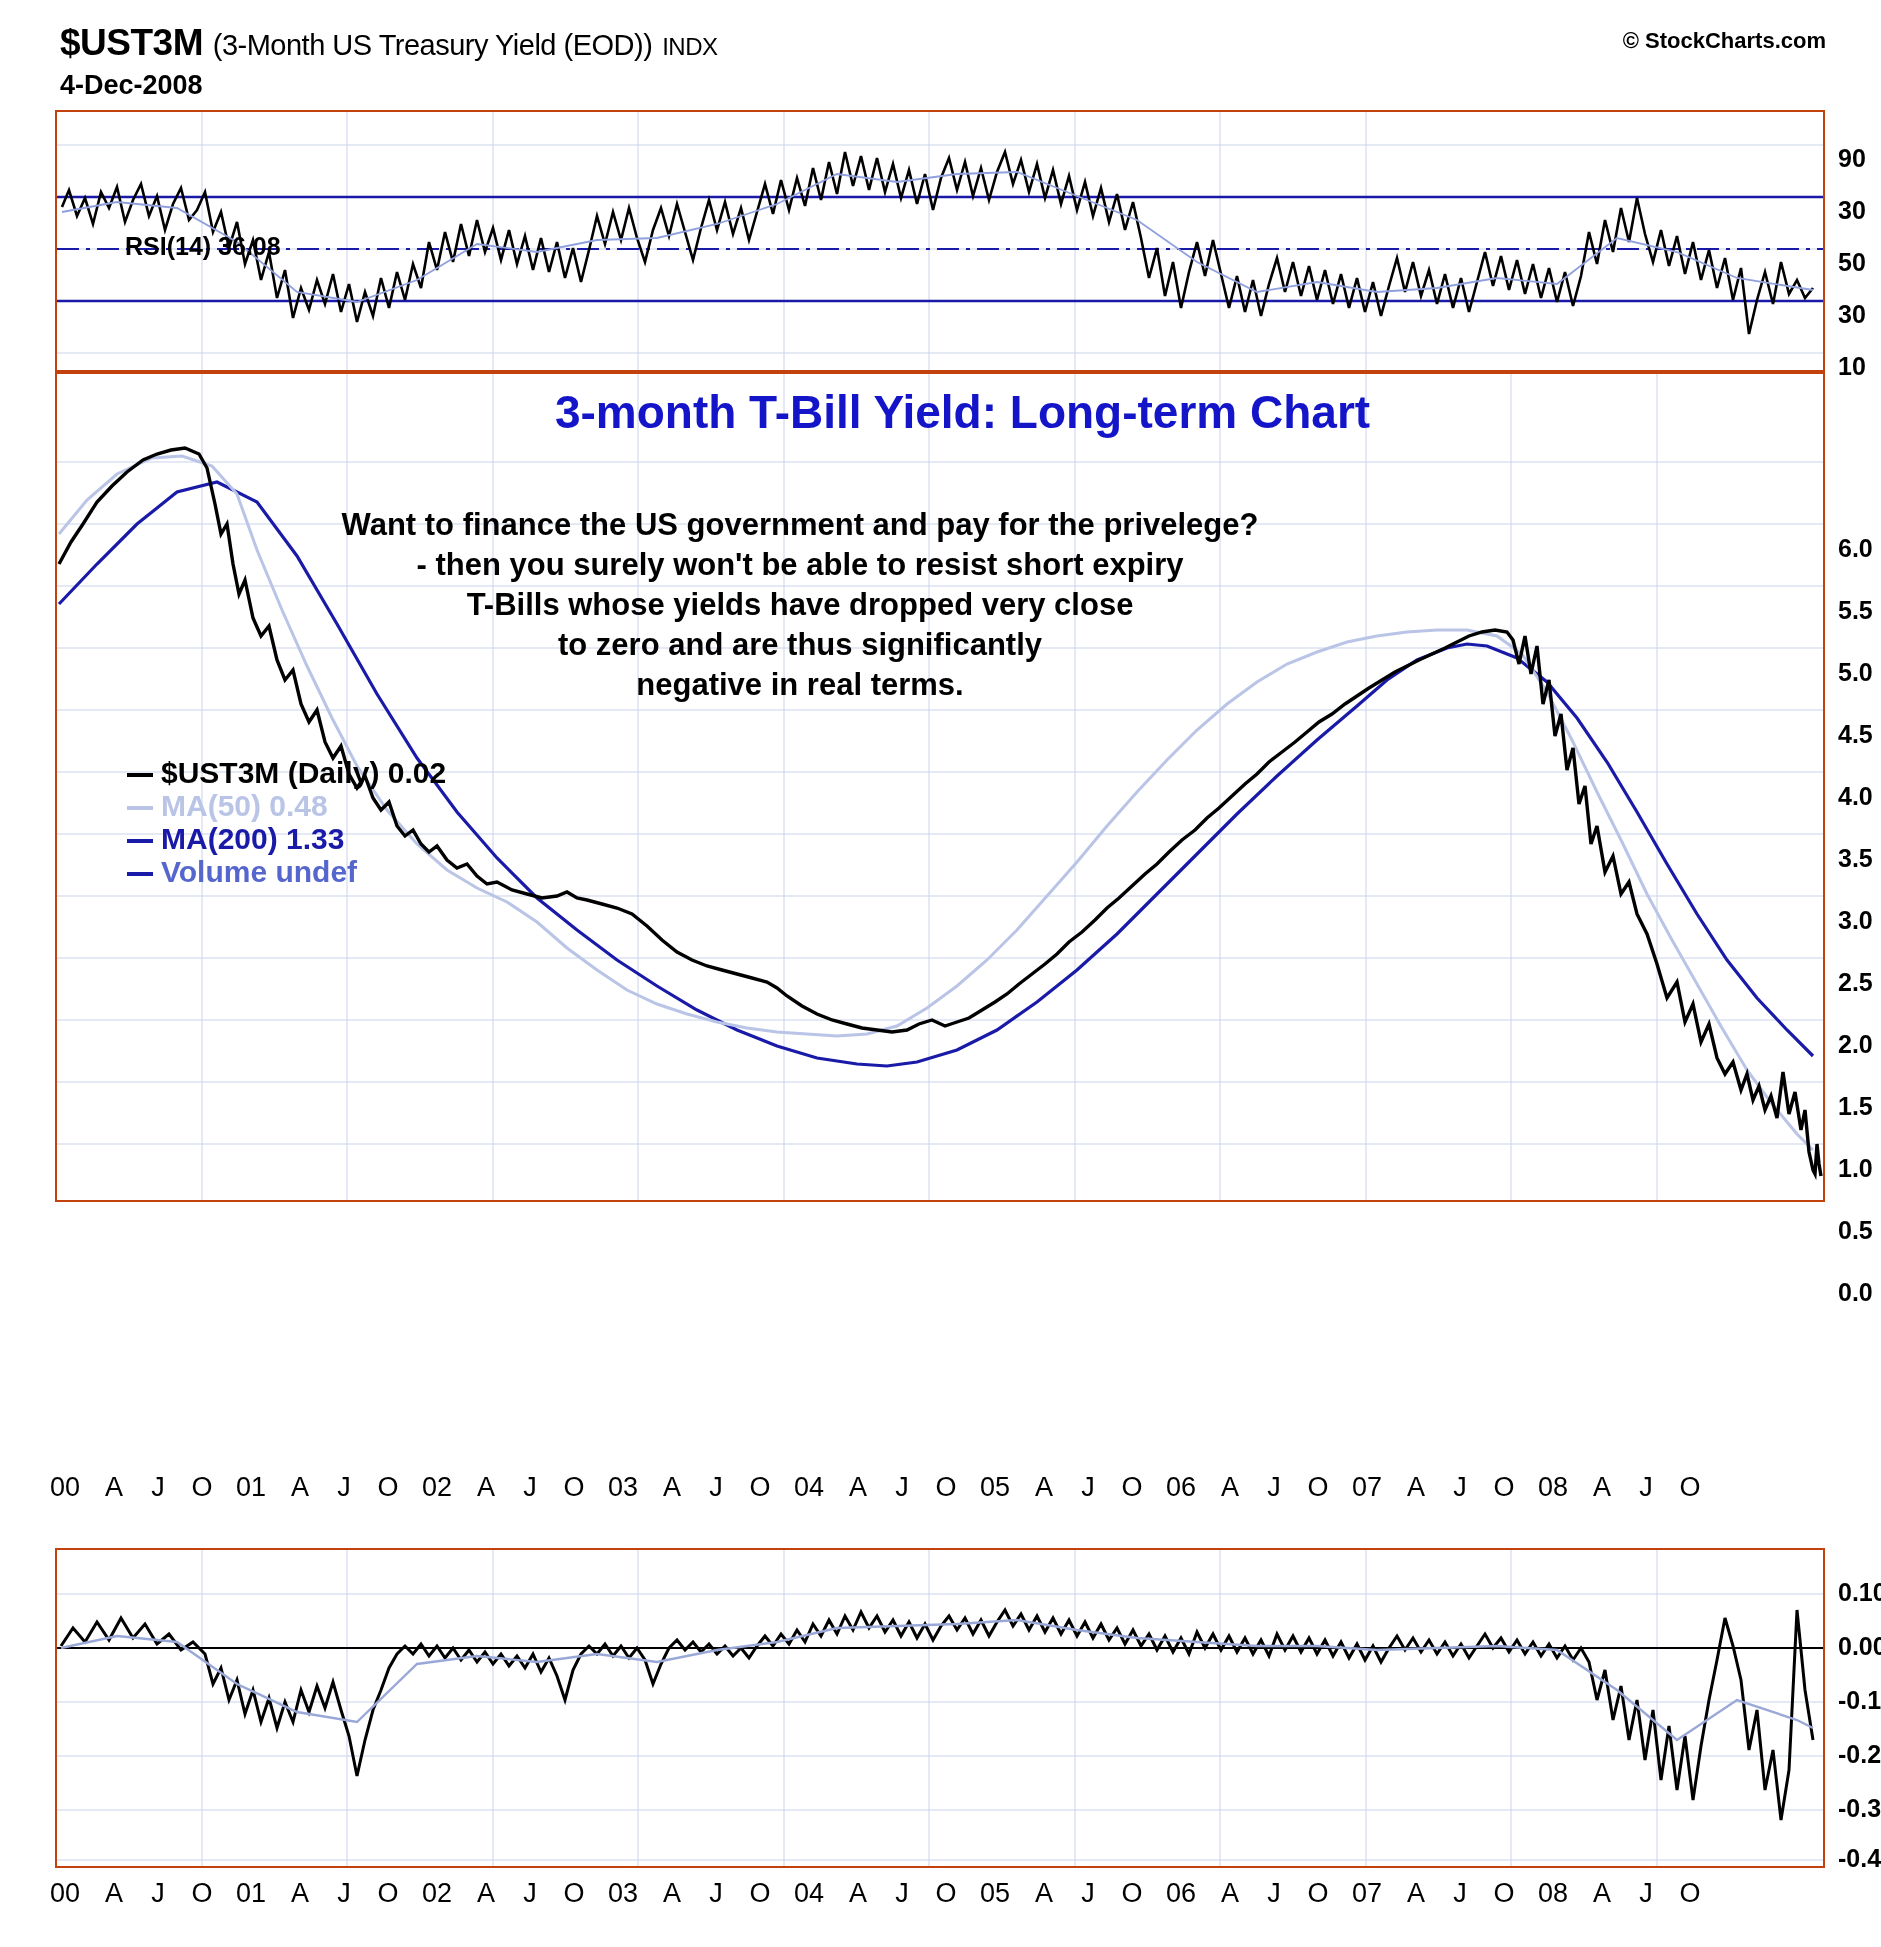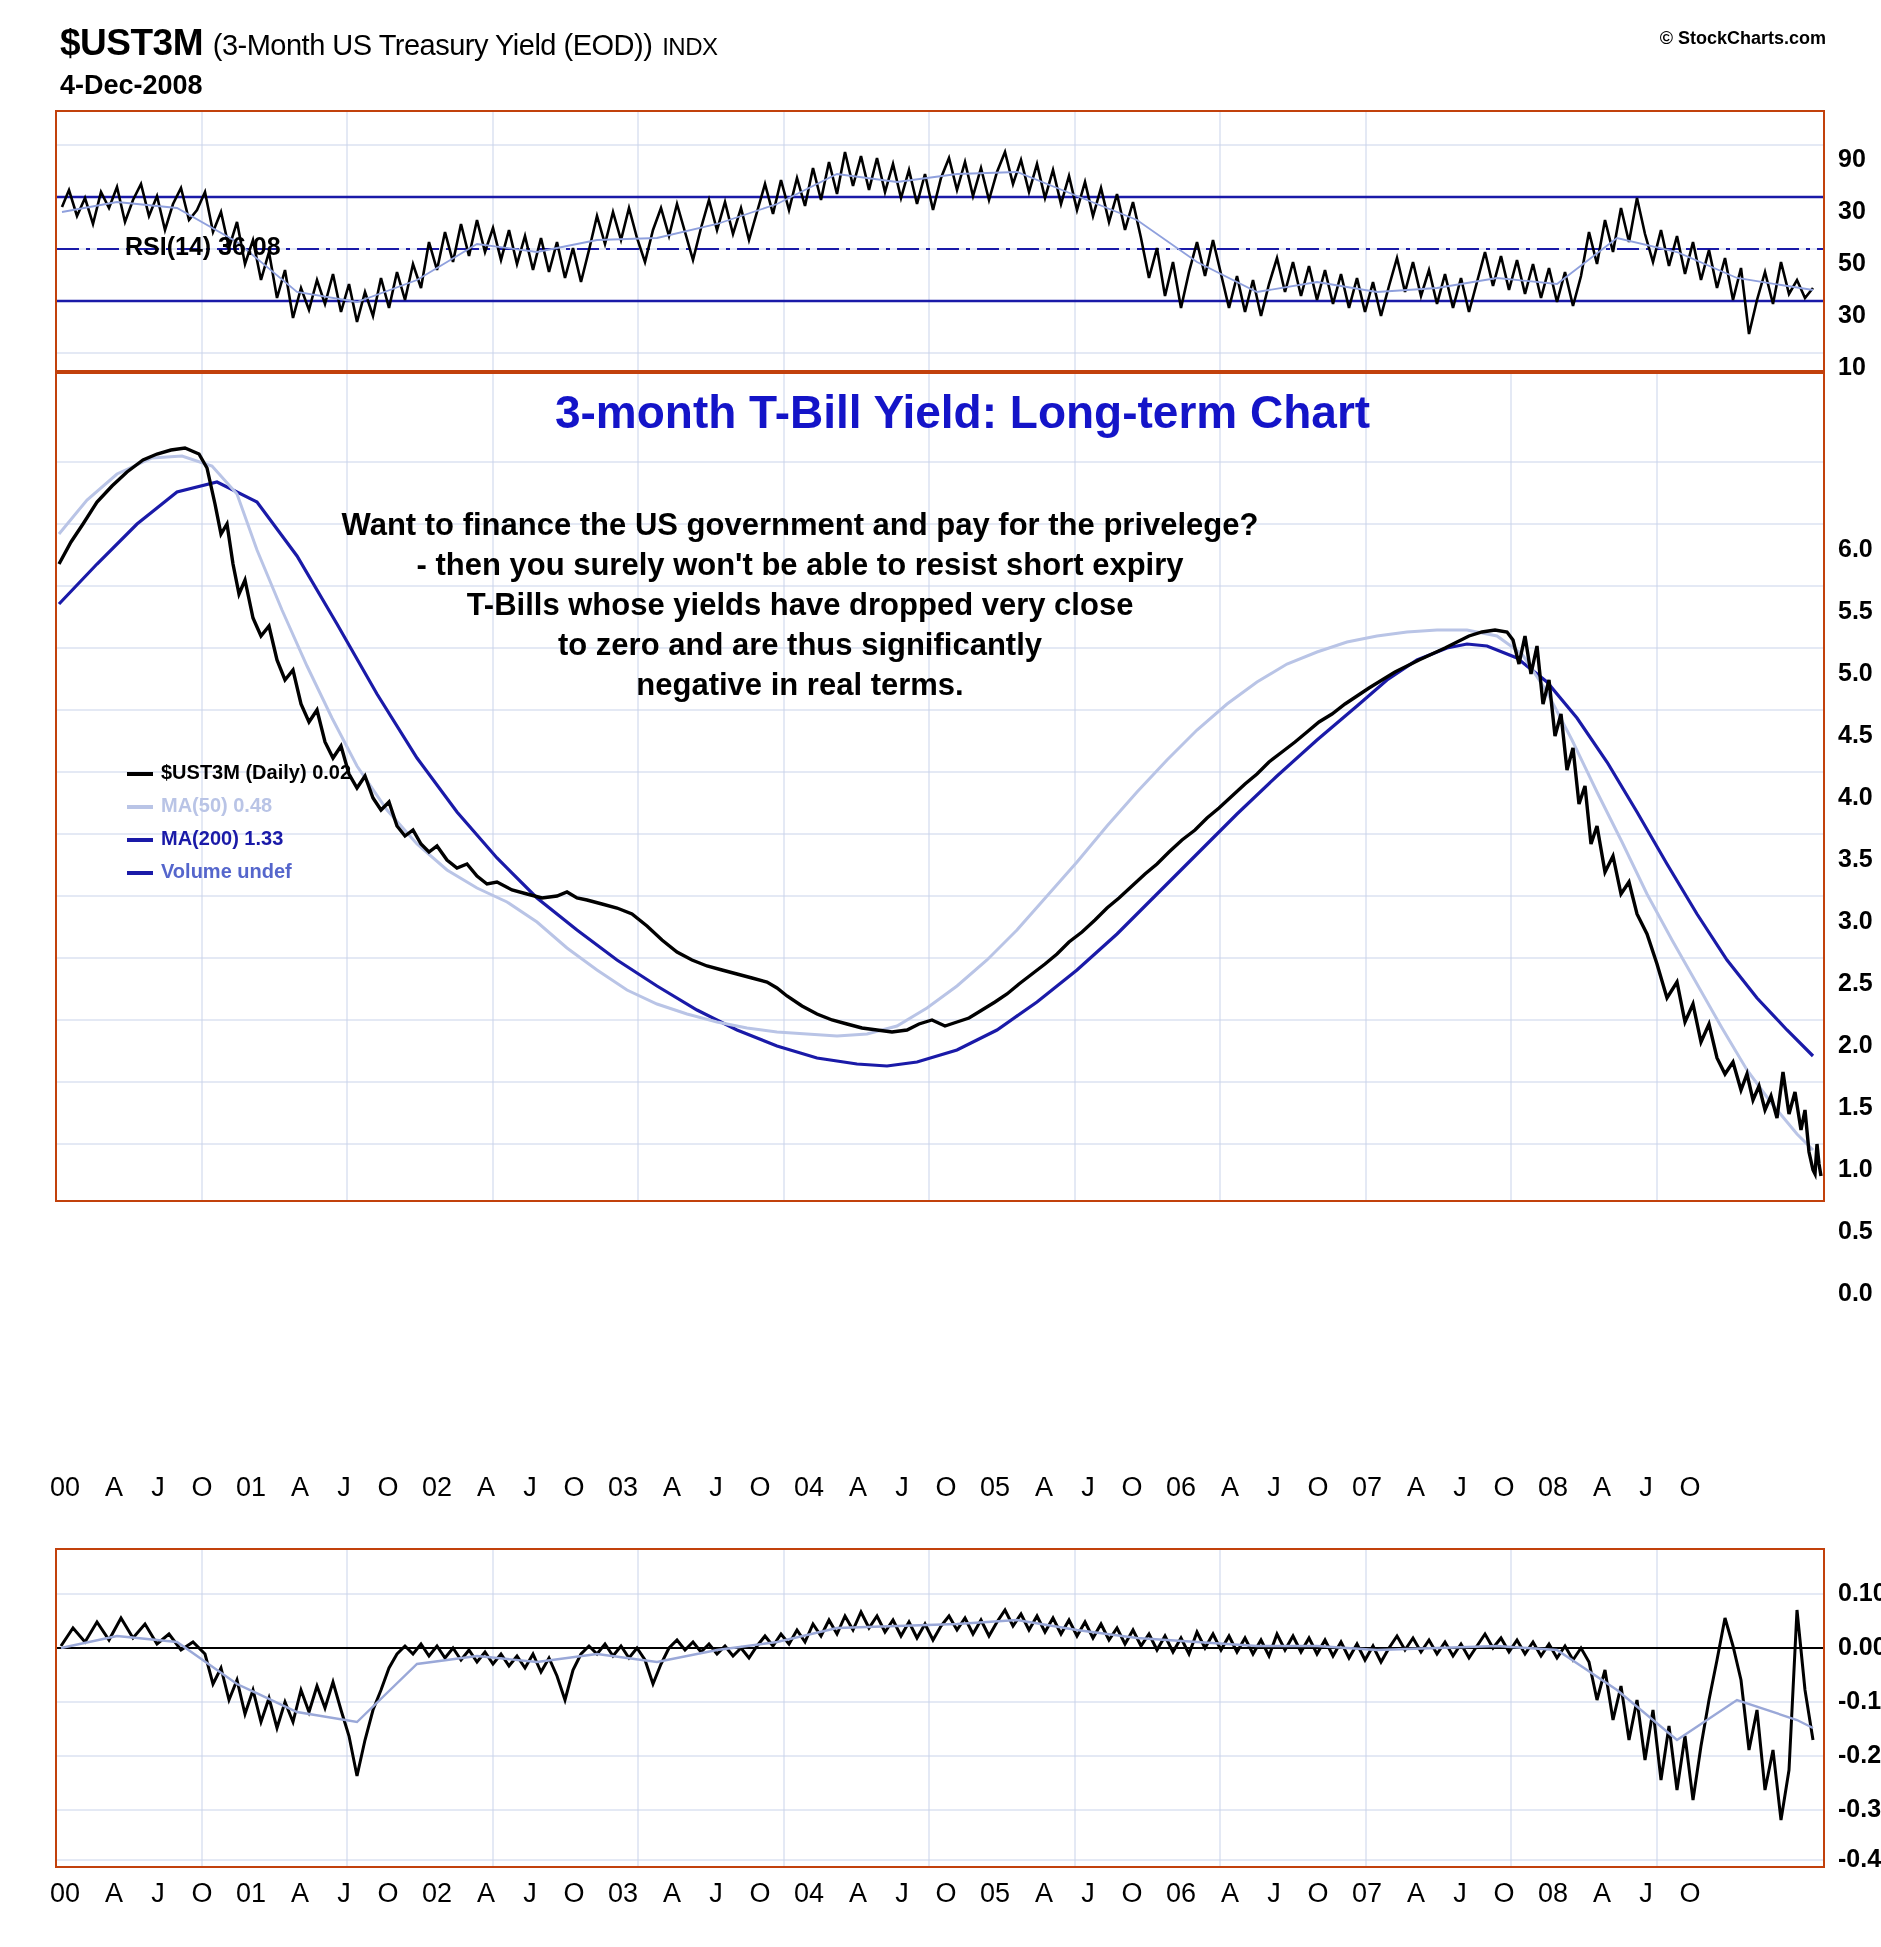--- a/index.html
+++ b/index.html
@@ -6,33 +6,33 @@
   body{width:1881px;height:1947px;font-family:"Liberation Sans",sans-serif;color:#000;}
   #root{position:relative;width:1881px;height:1947px;overflow:hidden;}
 
   .hdr{position:absolute;left:0;top:0;width:1881px;height:110px;}
   .sym{position:absolute;left:60px;top:22px;font-size:37px;font-weight:bold;letter-spacing:-0.5px;}
   .symname{font-size:29px;font-weight:normal;}
   .symindx{font-size:24px;font-weight:normal;}
   .date{position:absolute;left:60px;top:70px;font-size:27px;font-weight:bold;}
   .ohlc{position:absolute;left:720px;top:70px;font-size:26px;font-weight:bold;white-space:nowrap;}
   .ohlc span.v{font-weight:normal;}
-  .sc{position:absolute;right:55px;top:28px;font-size:18px;font-weight:bold;color:#000;}
+  .sc{position:absolute;right:55px;top:28px;font-size:22px;font-weight:bold;color:#000;}
 
   .panel{position:absolute;border:2px solid #c2410c;background:#ffffff;box-sizing:border-box;}
   #rsiPanel{left:55px;top:110px;width:1770px;height:262px;}
   #pricePanel{left:55px;top:372px;width:1770px;height:830px;}
   #macdPanel{left:55px;top:1548px;width:1770px;height:320px;}
 
   .plot{position:absolute;left:0;top:0;right:0;bottom:0;overflow:hidden;}
   svg{display:block;}
 
   .legend{position:absolute;font-size:25px;font-weight:bold;white-space:nowrap;}
   #rsiLegend{left:68px;top:120px;}
-  #priceLegend{left:70px;top:382px;line-height:33px;font-size:20px;}
+  #priceLegend{left:70px;top:382px;line-height:33px;font-size:30px;}
   .leg-ma50{color:#b9c4e6;}
   .leg-ma200{color:#1a1aa8;}
   .leg-vol{color:#5566cc;}
   .dash{display:inline-block;width:26px;height:4px;background:#000;vertical-align:middle;margin-right:8px;}
   .dash.b{background:#b9c4e6;}
   .dash.c{background:#1a1aa8;}
 
   .title{position:absolute;left:0;top:385px;width:1881px;text-align:center;font-size:46px;font-weight:bold;color:#1414c8;padding-left:22px;}
   #bigtitle{top:385px;}
 

